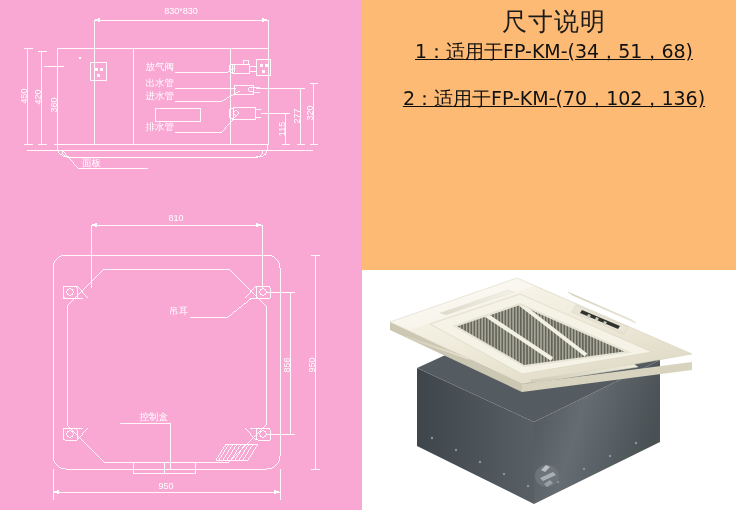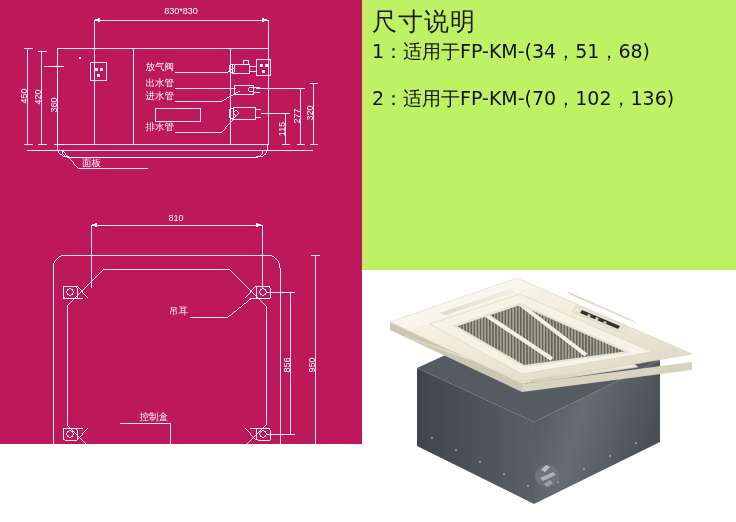--- a/index.html
+++ b/index.html
@@ -5,49 +5,50 @@
   html,body{margin:0;padding:0;}
   body{
     width:736px;height:522px;
     background:#ffffff;
     font-family:"Liberation Sans","DejaVu Sans",sans-serif;
     overflow:hidden;
     position:relative;
   }
   
   #cad-panel{
-    position:absolute;left:0;top:0;width:362px;height:444px;
-    background:#be185d;
+    position:absolute;left:0;top:0;width:362px;height:510px;
+    background:#f9a8d4;
     overflow:hidden;
   }
   .svg-layer{position:absolute;left:0;top:0;}
 
   
   #right-column{
     position:absolute;left:362px;top:0;width:374px;height:522px;
-    background:#bef264;
+    background:#fdba74;
+    text-align:center;
   }
   #dimension-text-block{
     position:absolute;left:10px;top:8px;width:364px;
   }
   #heading-cn{
     font-size:25px;color:#1a1a1a;letter-spacing:1px;
     font-family:"DejaVu Sans","Liberation Sans",sans-serif;
     font-weight:400;line-height:1.15;
     margin:0 0 2px 0;
   }
   #heading-en{
     font-size:13px;color:#3a3a3a;letter-spacing:0.3px;
     font-family:"Liberation Sans",sans-serif;
     margin:0 0 16px 0;
   }
   .spec-line{
     font-size:19px;color:#111111;
     font-family:"DejaVu Sans","Liberation Sans",sans-serif;
-    margin:0 0 21px 0;white-space:nowrap;
+    margin:0 0 21px 0;white-space:nowrap;text-decoration:underline;
   }
 
   
   #product-photo{
     position:absolute;left:0px;top:270px;width:374px;height:252px;
     background:#ffffff;overflow:hidden;
   }
 </style>
 </head>
 <body>

